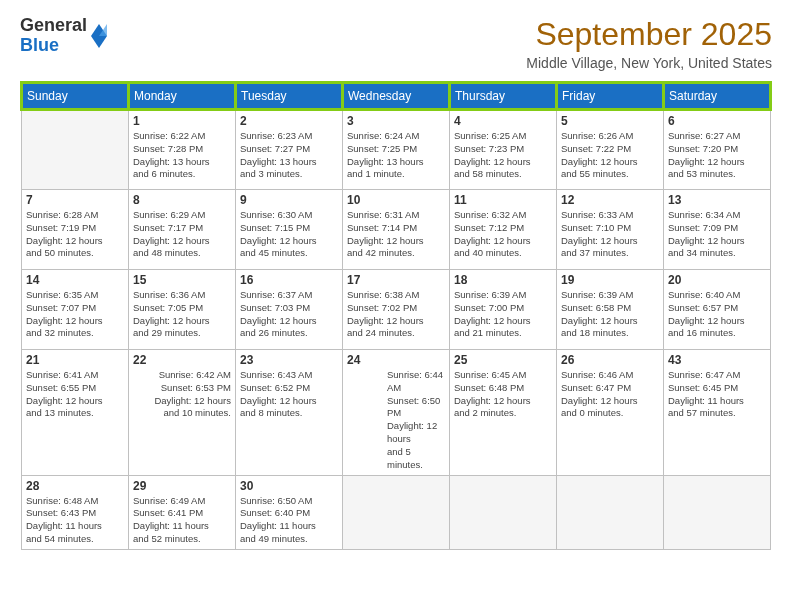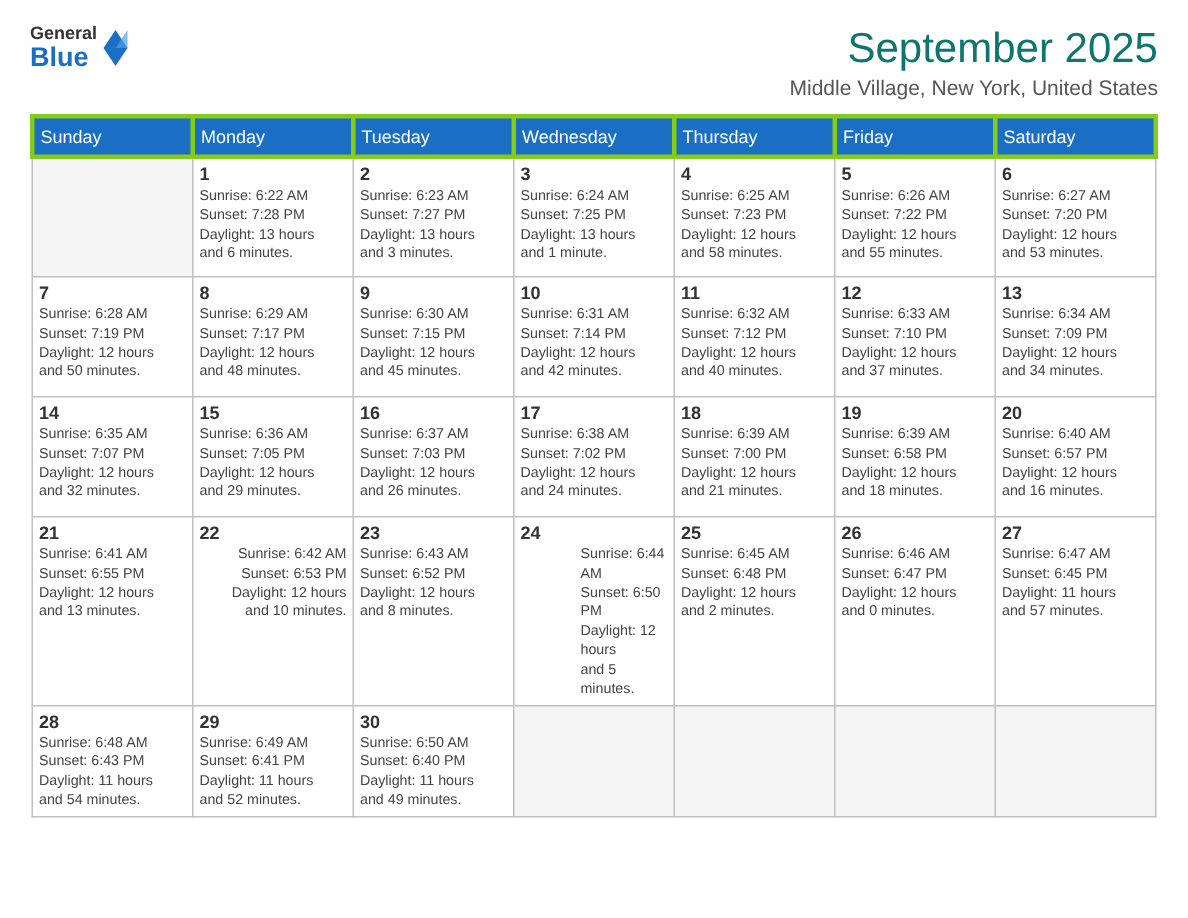--- a/index.html
+++ b/index.html
@@ -33,22 +33,22 @@
     }
     .logo-icon {
       width: 20px;
       height: 28px;
       margin-left: 2px;
     }
     .title-block {
       text-align: right;
     }
     .month-title {
-      font-size: 28px;
-      color: #0f766e;
+      font-size: 32px;
+      color: #a16207;
       font-weight: normal;
     }
     .location {
       font-size: 14px;
       color: #555;
       margin-top: 2px;
     }
     .calendar-table {
       width: 100%;
       border-collapse: collapse;
@@ -91,21 +91,21 @@
       height: 68px;
     }
   </style>
 </head>
 <body>
 
 <div class="page">
   <div class="header">
     <div class="logo">
       <div class="logo-text">
-        <span style="font-size:12px;font-weight:bold;color:#333;line-height:1.1;">General</span>
+        <span style="font-size:18px;font-weight:bold;color:#333;line-height:1.1;">General</span>
         <span style="font-size:18px;font-weight:bold;color:#1a6fc4;line-height:1.1;">Blue</span>
       </div>
       <svg class="logo-icon" viewBox="0 0 20 28" xmlns="http://www.w3.org/2000/svg">
         <polygon points="2,14 10,2 18,14 10,26" fill="#1a6fc4"></polygon>
         <polygon points="10,14 18,2 18,14" fill="#4a9fe8" opacity="0.7"></polygon>
       </svg>
     </div>
     <div class="title-block">
       <div class="month-title">September 2025</div>
       <div class="location">Middle Village, New York, United States</div>
@@ -309,21 +309,21 @@
 and 2 minutes.</div>
           </td>
           <td>
             <span class="day-number">26</span>
             <div class="day-info" style="white-space: pre-line;">Sunrise: 6:46 AM
 Sunset: 6:47 PM
 Daylight: 12 hours
 and 0 minutes.</div>
           </td>
           <td>
-            <span class="day-number">27</span>
+            <span class="day-number">43</span>
             <div class="day-info" style="white-space: pre-line;">Sunrise: 6:47 AM
 Sunset: 6:45 PM
 Daylight: 11 hours
 and 57 minutes.</div>
           </td>
         </tr>
         <tr class="last-row">
           <td>
             <span class="day-number">28</span>
             <div class="day-info" style="white-space: pre-line;">Sunrise: 6:48 AM

